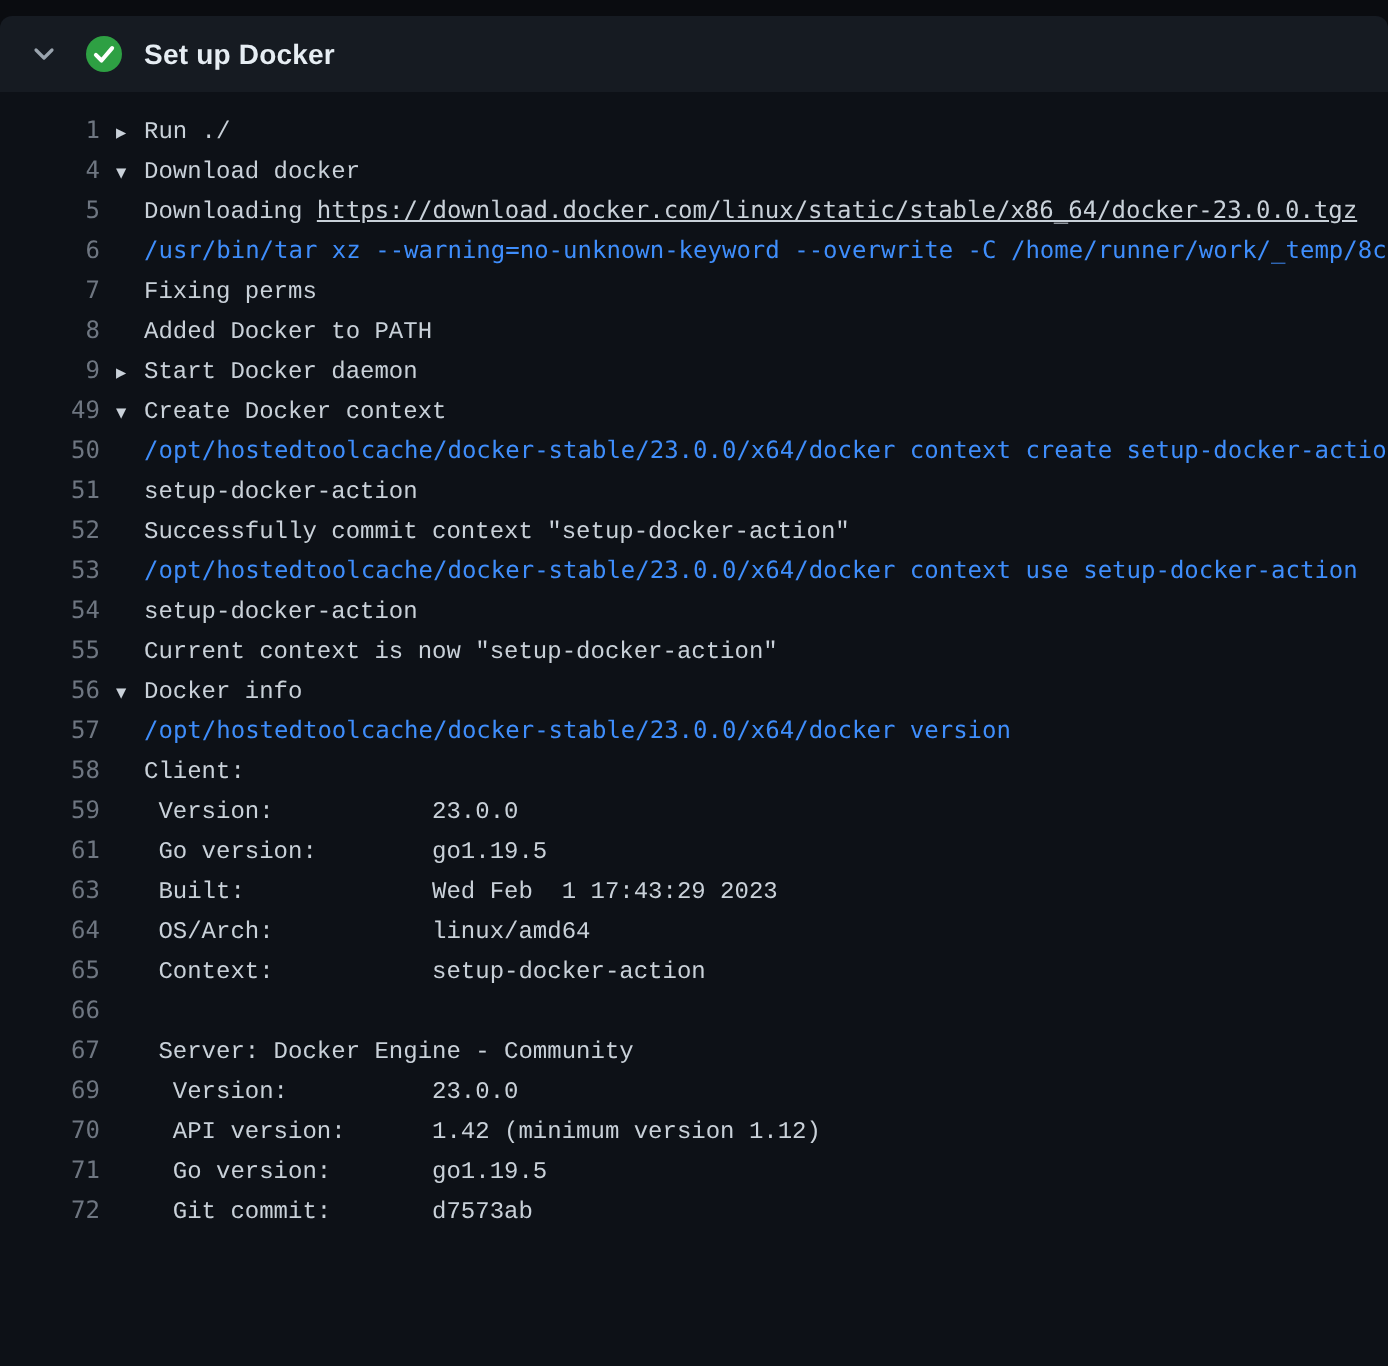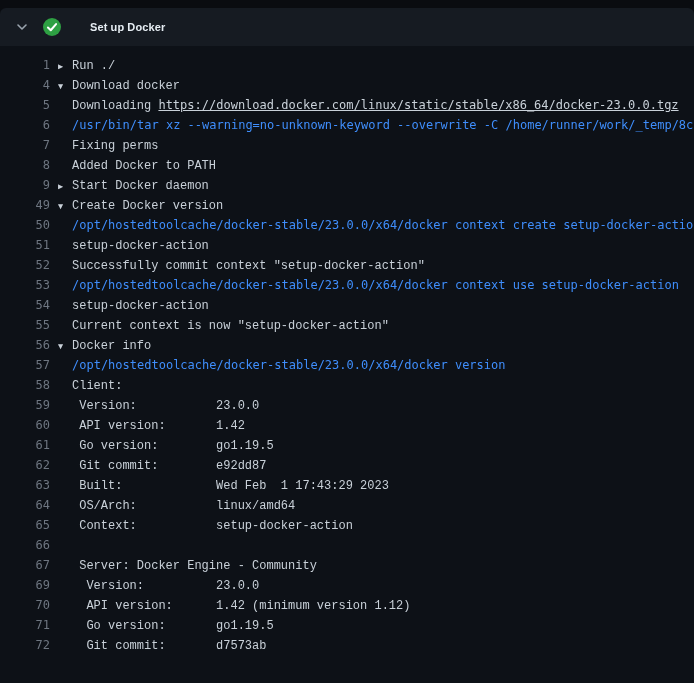--- a/index.html
+++ b/index.html
@@ -16,23 +16,23 @@
     background: var(--header_bg, #161b22);
     display: flex;
     align-items: center;
     padding: 0 15px;
     border-radius: 6px 6px 0 0;
     cursor: pointer;
   }
   .chevron-wrap { width: 14px; height: 14px; display: flex; align-items: center; justify-content: center; }
   .check-circle { margin-left: 13px; width: 20px; height: 20px; color: var(--success_green, #2ea043); display: flex; align-items: center; justify-content: center; }
   .step-title {
-    margin-left: 28px;
+    margin-left: 10px;
     color: var(--title_text, #e6edf3);
-    font-size: 11px;
+    font-size: 14px;
     font-weight: 700;
     letter-spacing: 0.1px;
   }
   .log {
     background: var(--log_bg, #0d1117);
     padding-top: 9px;
     height: 637px;
     overflow: hidden;
   }
   .log-line {
@@ -109,21 +109,21 @@
       <div class="log-line">
         <a class="ln">8</a>
         <div class="lc"><span class="arrow"></span><span class="seg-plain">Added Docker to PATH</span></div>
       </div>
       <div class="log-line">
         <a class="ln">9</a>
         <div class="lc"><span class="arrow">▶</span><span class="seg-plain">Start Docker daemon</span></div>
       </div>
       <div class="log-line">
         <a class="ln">49</a>
-        <div class="lc"><span class="arrow">▼</span><span class="seg-plain">Create Docker version</span></div>
+        <div class="lc"><span class="arrow">▼</span><span class="seg-plain">Create Docker context</span></div>
       </div>
       <div class="log-line">
         <a class="ln">50</a>
         <div class="lc"><span class="arrow"></span><span class="seg-command">/opt/hostedtoolcache/docker-stable/23.0.0/x64/docker context create setup-docker-action</span></div>
       </div>
       <div class="log-line">
         <a class="ln">51</a>
         <div class="lc"><span class="arrow"></span><span class="seg-plain">setup-docker-action</span></div>
       </div>
       <div class="log-line">
@@ -152,30 +152,22 @@
       </div>
       <div class="log-line">
         <a class="ln">58</a>
         <div class="lc"><span class="arrow"></span><span class="seg-plain">Client:</span></div>
       </div>
       <div class="log-line">
         <a class="ln">59</a>
         <div class="lc"><span class="arrow"></span><span class="seg-plain"> Version:           23.0.0</span></div>
       </div>
       <div class="log-line">
-        <a class="ln">60</a>
-        <div class="lc"><span class="arrow"></span><span class="seg-plain"> API version:       1.42</span></div>
-      </div>
-      <div class="log-line">
         <a class="ln">61</a>
         <div class="lc"><span class="arrow"></span><span class="seg-plain"> Go version:        go1.19.5</span></div>
-      </div>
-      <div class="log-line">
-        <a class="ln">62</a>
-        <div class="lc"><span class="arrow"></span><span class="seg-plain"> Git commit:        e92dd87</span></div>
       </div>
       <div class="log-line">
         <a class="ln">63</a>
         <div class="lc"><span class="arrow"></span><span class="seg-plain"> Built:             Wed Feb  1 17:43:29 2023</span></div>
       </div>
       <div class="log-line">
         <a class="ln">64</a>
         <div class="lc"><span class="arrow"></span><span class="seg-plain"> OS/Arch:           linux/amd64</span></div>
       </div>
       <div class="log-line">

